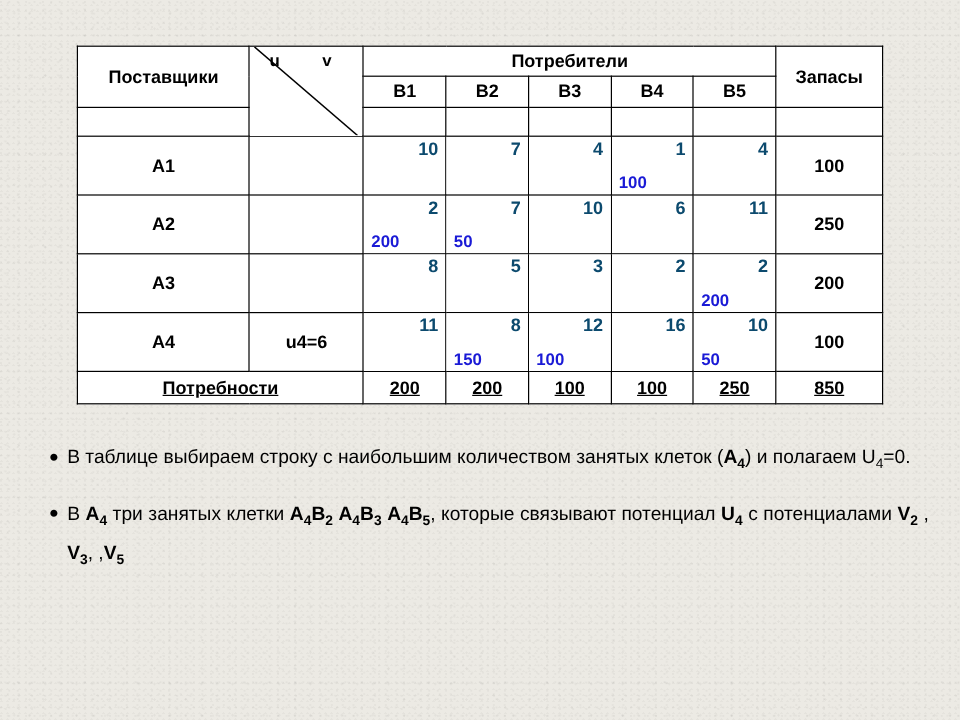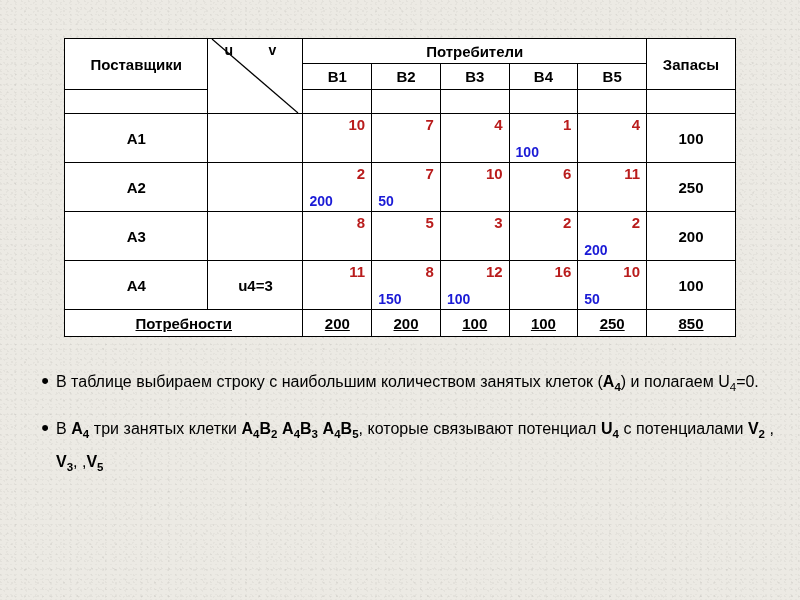--- a/index.html
+++ b/index.html
@@ -109,21 +109,21 @@
   .cell {
     position: relative;
     height: 48px;
   }
   .cell .cost {
     position: absolute;
     top: 2px;
     right: 6px;
     font-size: 15px;
     font-weight: bold;
-    color: #b91c1c;
+    color: #0c4a6e;
   }
   .cell .alloc {
     position: absolute;
     bottom: 2px;
     left: 6px;
     font-size: 14px;
     font-weight: bold;
     color: #1a1ad6;
   }
   .stock { font-size: 15px; }
@@ -290,21 +290,21 @@
           </td>
           <td class="cell">
             <span class="cost">2</span>
             <span class="alloc">200</span>
           </td>
           <td class="stock">200</td>
         </tr>
 
         <tr class="body-row">
           <td class="row-label">A4</td>
-          <td class="u-val">u4=3</td>
+          <td class="u-val">u4=6</td>
           <td class="cell">
             <span class="cost">11</span>
             <span class="alloc"></span>
           </td>
           <td class="cell">
             <span class="cost">8</span>
             <span class="alloc">150</span>
           </td>
           <td class="cell">
             <span class="cost">12</span>

